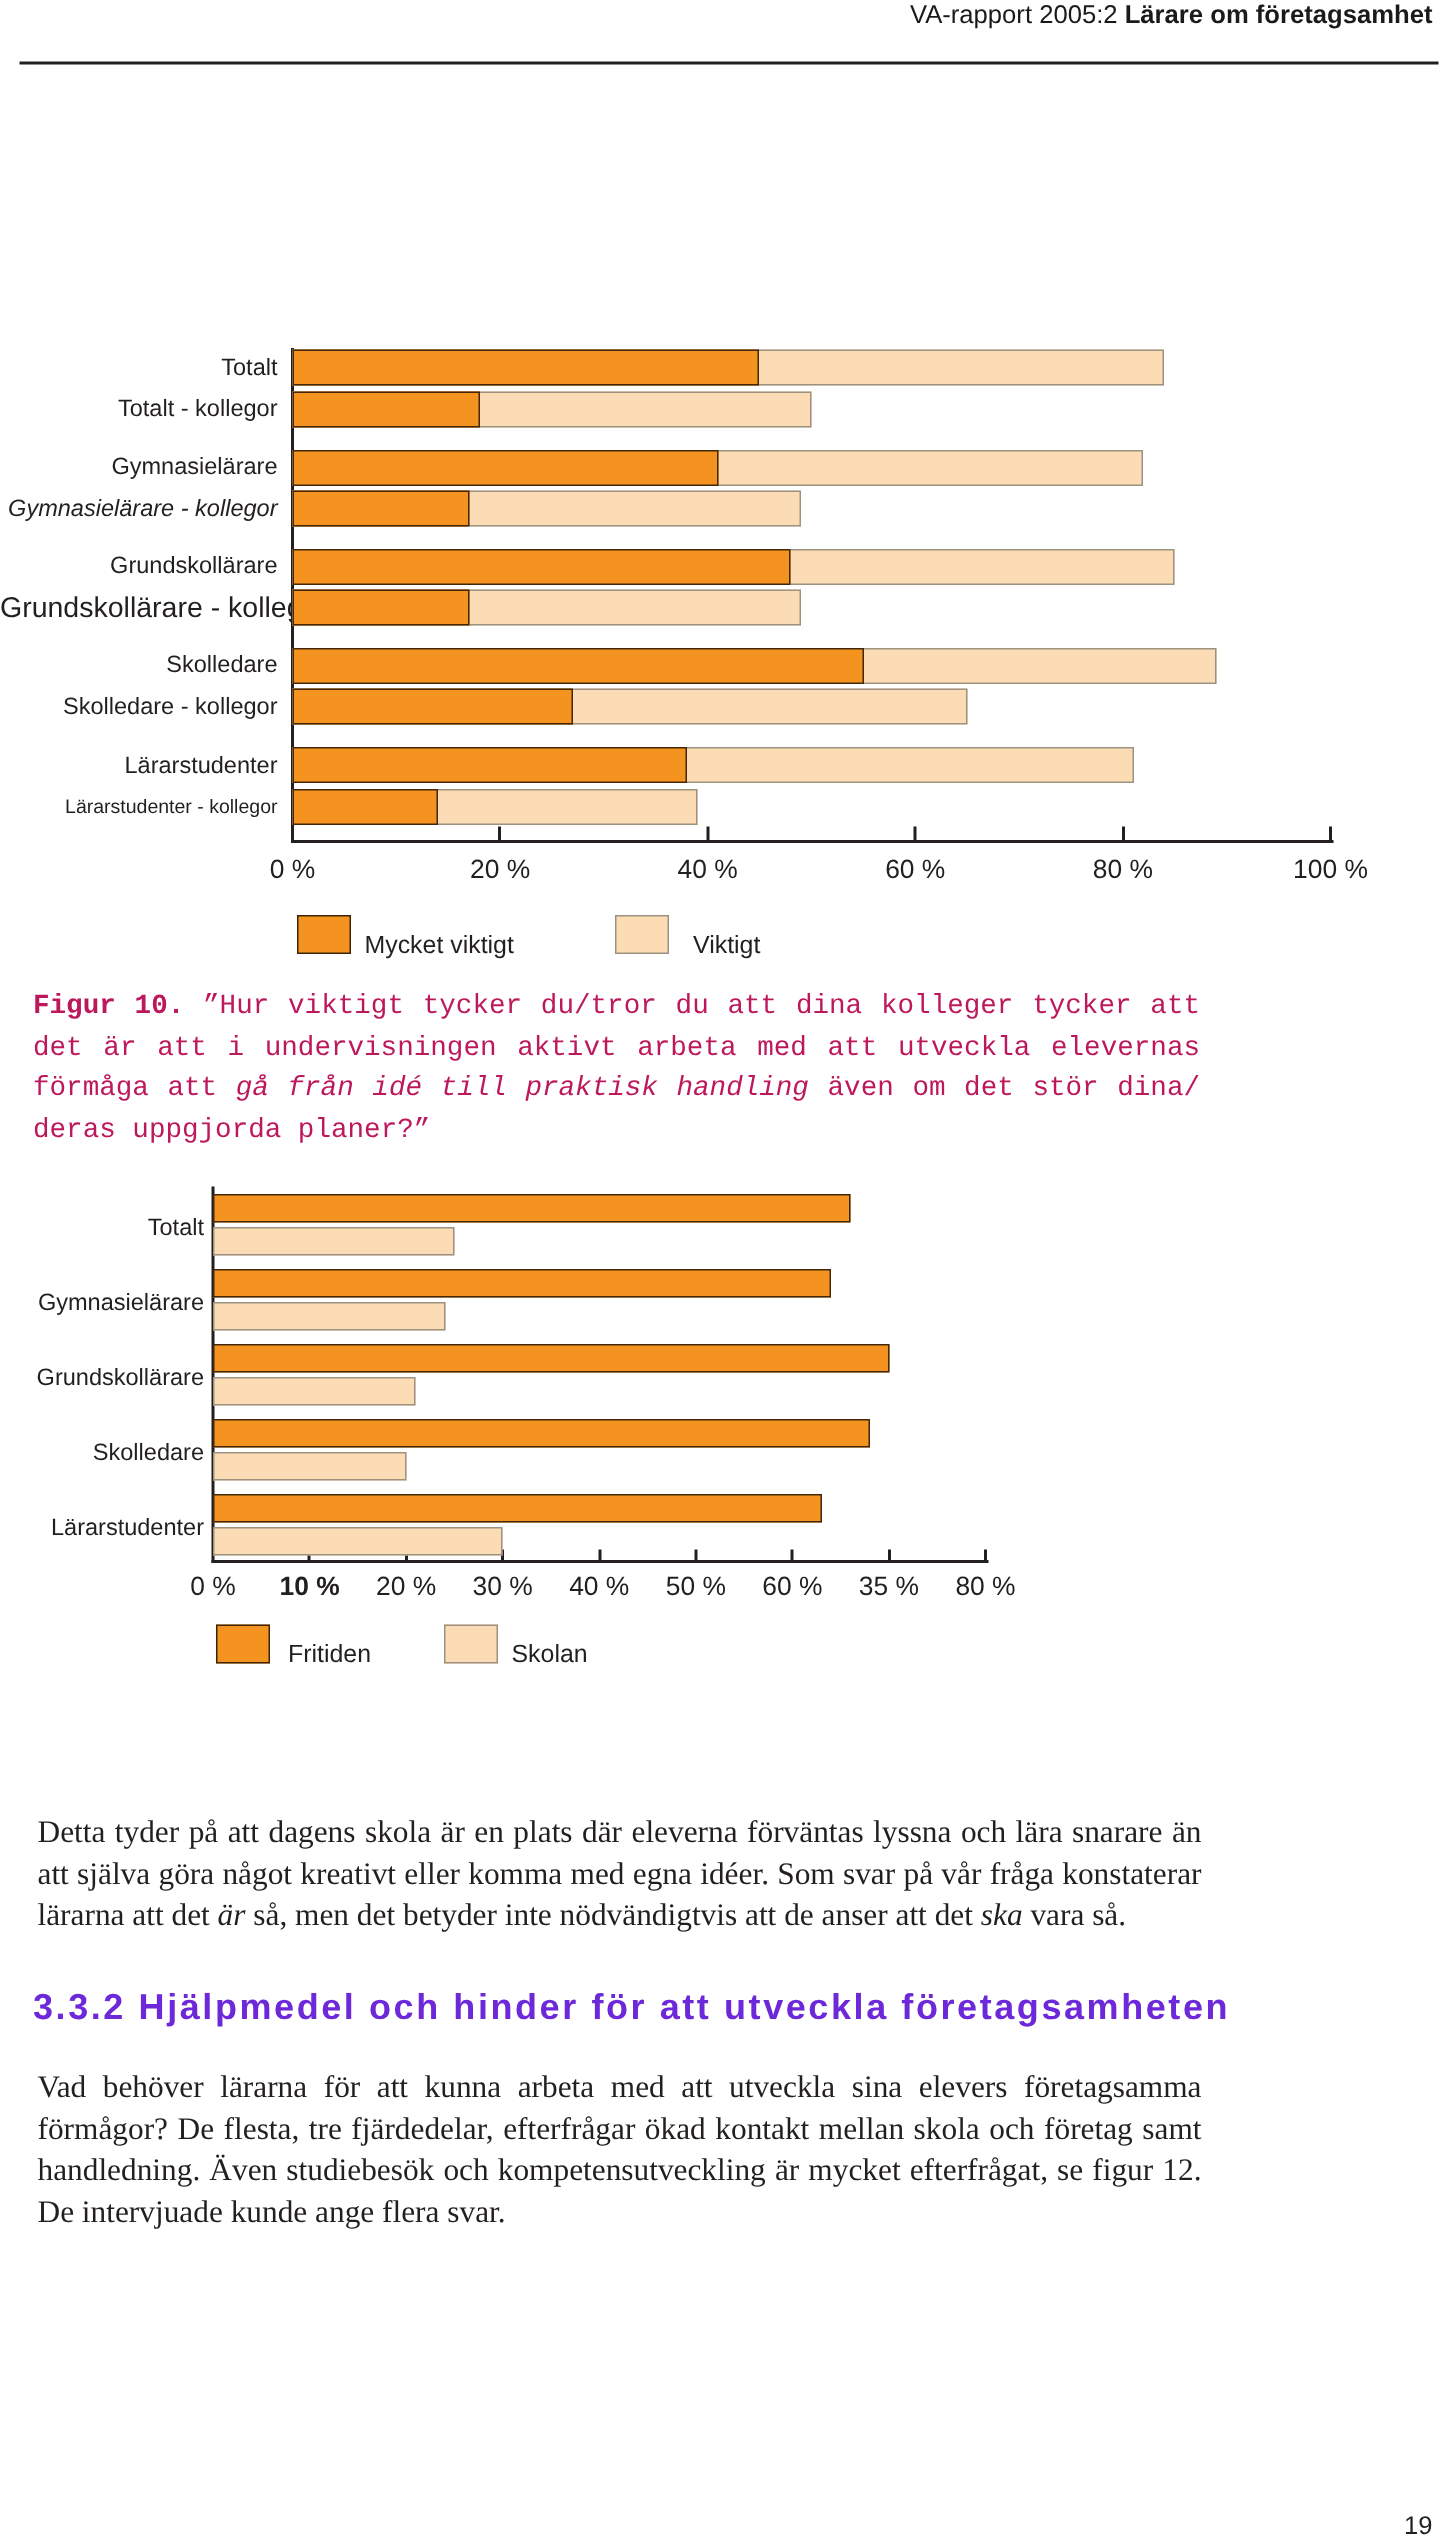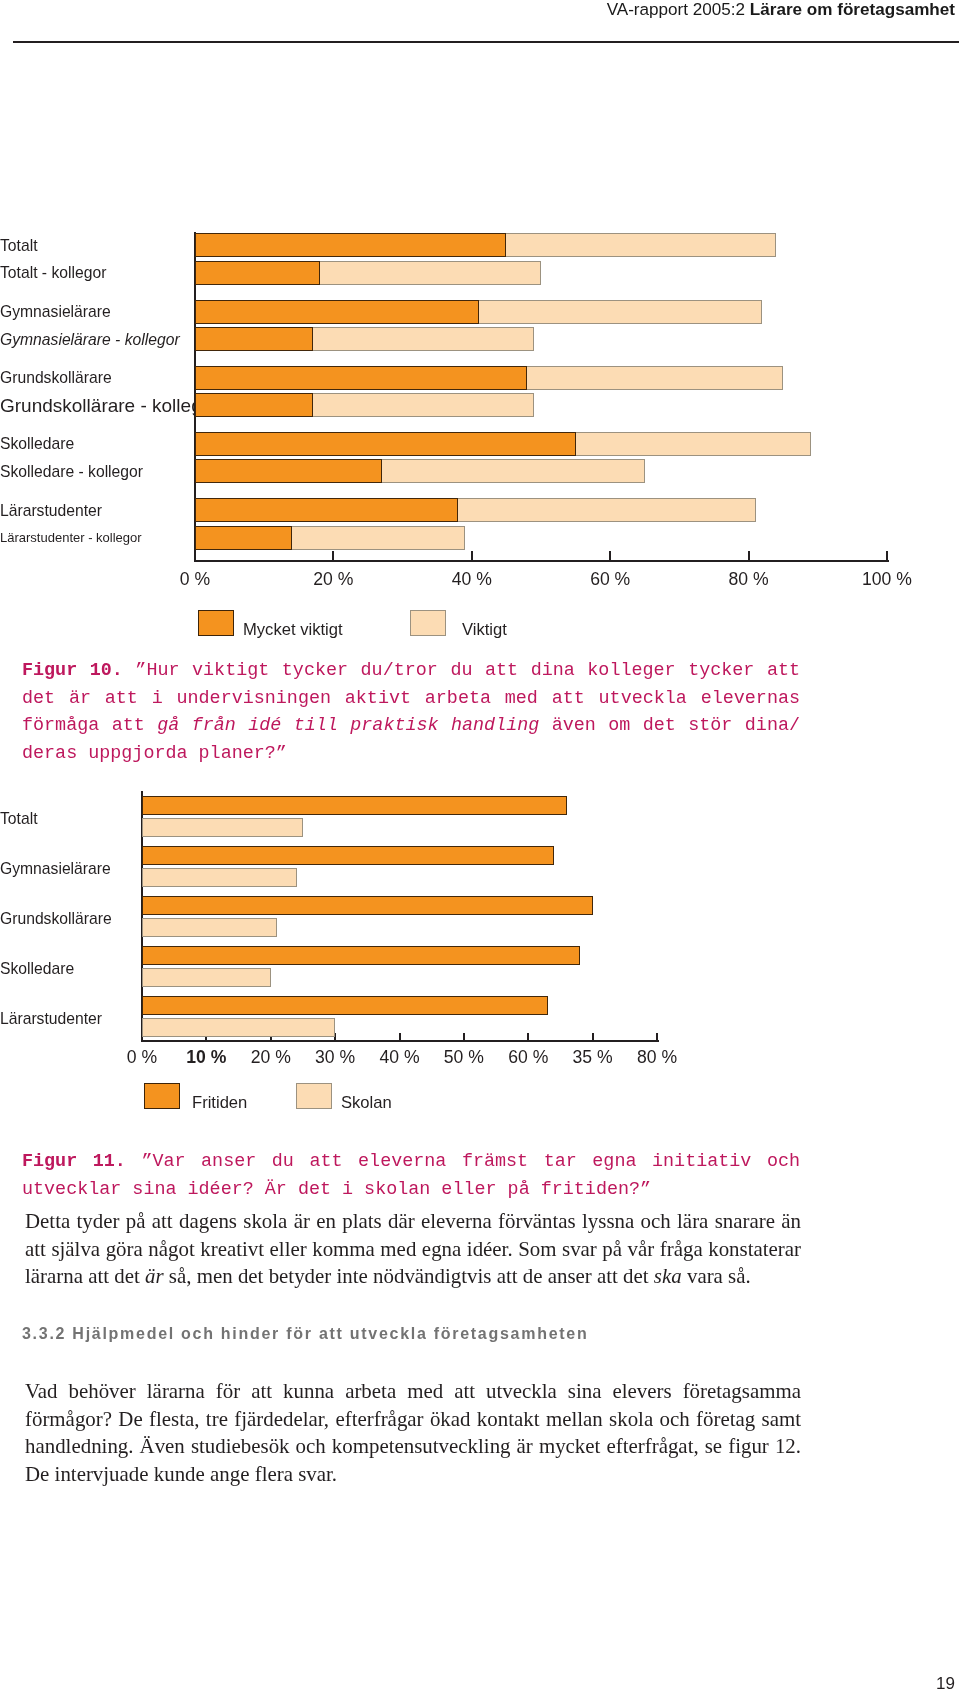--- a/index.html
+++ b/index.html
@@ -9,21 +9,21 @@
        -webkit-font-smoothing:antialiased;}
   .page{position:absolute;inset:0;}
   
   #running-head{position:absolute; right:5px; top:0px; font-family:"Liberation Sans",sans-serif;
       font-size:17.1px; color:#1a1a1a; white-space:nowrap;}
   #running-head b{font-weight:bold;}
   #head-rule{position:absolute; left:13px; top:41px; width:946px; height:2px; background:#231f20;}
   
   .chart{position:absolute;}
   .catlabel{position:absolute; font-family:"Liberation Sans",sans-serif; font-size:16px;
-            color:#231f20; white-space:nowrap;}
+            color:#231f20; text-align:right; white-space:nowrap;}
   .axis-v{position:absolute; background:#231f20; width:2px;}
   .axis-h{position:absolute; background:#231f20; height:2px;}
   .tick{position:absolute; background:#231f20; width:2px;}
   .ticklabel{position:absolute; font-family:"Liberation Sans",sans-serif; font-size:16px;
              color:#231f20; text-align:center; white-space:nowrap;}
   .bar{position:absolute; box-sizing:border-box;}
   .bar.front{background:#F4931F; border:1.5px solid #42270a;}
   .bar.back{background:#FCDCB4; border:1.2px solid #9c9280;}
   .legend-sw{position:absolute; box-sizing:border-box;}
   .legend-sw.front{background:#F4931F; border:1.5px solid #3d2409;}
@@ -32,21 +32,21 @@
              color:#231f20; white-space:nowrap;}
   
   .cap{position:absolute; font-family:Liberation Mono, monospace; font-size:18.4px;
        line-height:27.6px; text-align:justify; color:#be185d;margin-top:12px;}
   .cap b{font-weight:bold;}
   .cap i{font-style:italic;}
   .body{position:absolute; font-family:"Liberation Serif",serif; font-size:20.9px;
         line-height:27.6px; text-align:justify; color:#231f20;}
   .body i{font-style:italic;}
   h3.sec{position:absolute;margin:0; font-family:"Liberation Sans",sans-serif;
-         font-weight:bold; font-size:16px; letter-spacing:1.72px; color:#737373;}
+         font-weight:bold; font-size:24px; letter-spacing:1.72px; color:#6d28d9;}
   #pageno{position:absolute; right:5px; bottom:-3px; font-family:"Liberation Sans",sans-serif;
           font-size:17px; color:#231f20;}
   #cap10{left:22px; top:645px; width:778px;}
   #cap11{left:22px; top:1136px; width:778px;}
   #para1{left:25px; top:1208px; width:776px;}
   #sec332{left:22px; top:1325px; width:900px;}
   #para2{left:25px; top:1378px; width:776px;}
 </style>
 </head>
 <body>
@@ -143,23 +143,20 @@
       <div class="legend-sw front" style="left: 144px; top: 1083px; width: 36px; height: 26px;"></div>
       <div class="legend-tx" style="left: 192px; top: 1093px; line-height: 20px; font-size: 16.6px;">Fritiden</div>
       <div class="legend-sw back" style="left: 296px; top: 1083px; width: 36px; height: 26px;"></div>
       <div class="legend-tx" style="left: 341px; top: 1093px; line-height: 20px; font-size: 16.6px;">Skolan</div>
     </div>
 
   <div class="cap" id="cap10">
     <b>Figur 10.</b><span> ”Hur viktigt tycker du/<wbr>tror du att dina kolleger tycker att det är att i undervisningen aktivt arbeta med att utveckla elevernas förmåga att </span><i>gå från idé till praktisk handling</i><span> även om det stör dina/<wbr>deras uppgjorda planer?”</span>
   </div>
 
-  <div class="cap" id="cap11">
-    <b>Figur 11.</b><span> ”Var anser du att eleverna främst tar egna initiativ och utvecklar sina idéer? Är det i skolan eller på fritiden?”</span>
-  </div>
 
   <div class="body" id="para1"><span>Detta tyder på att dagens skola är en plats där eleverna förväntas lyssna och lära snarare än att själva göra något kreativt eller komma med egna idéer. Som svar på vår fråga konstaterar lärarna att det </span><i>är</i><span> så, men det betyder inte nödvändigtvis att de anser att det </span><i>ska</i><span> vara så.</span>
   </div>
 
   <h3 class="sec" id="sec332">3.3.2 Hjälpmedel och hinder för att utveckla företagsamheten</h3>
 
   <div class="body" id="para2">Vad behöver lärarna för att kunna arbeta med att utveckla sina elevers företagsamma förmågor? De flesta, tre fjärdedelar, efterfrågar ökad kontakt mellan skola och företag samt handledning. Även studiebesök och kompetensutveckling är mycket efterfrågat, se figur 12. De intervjuade kunde ange flera svar.</div>
 
   <div id="pageno">19</div>
 </div>

